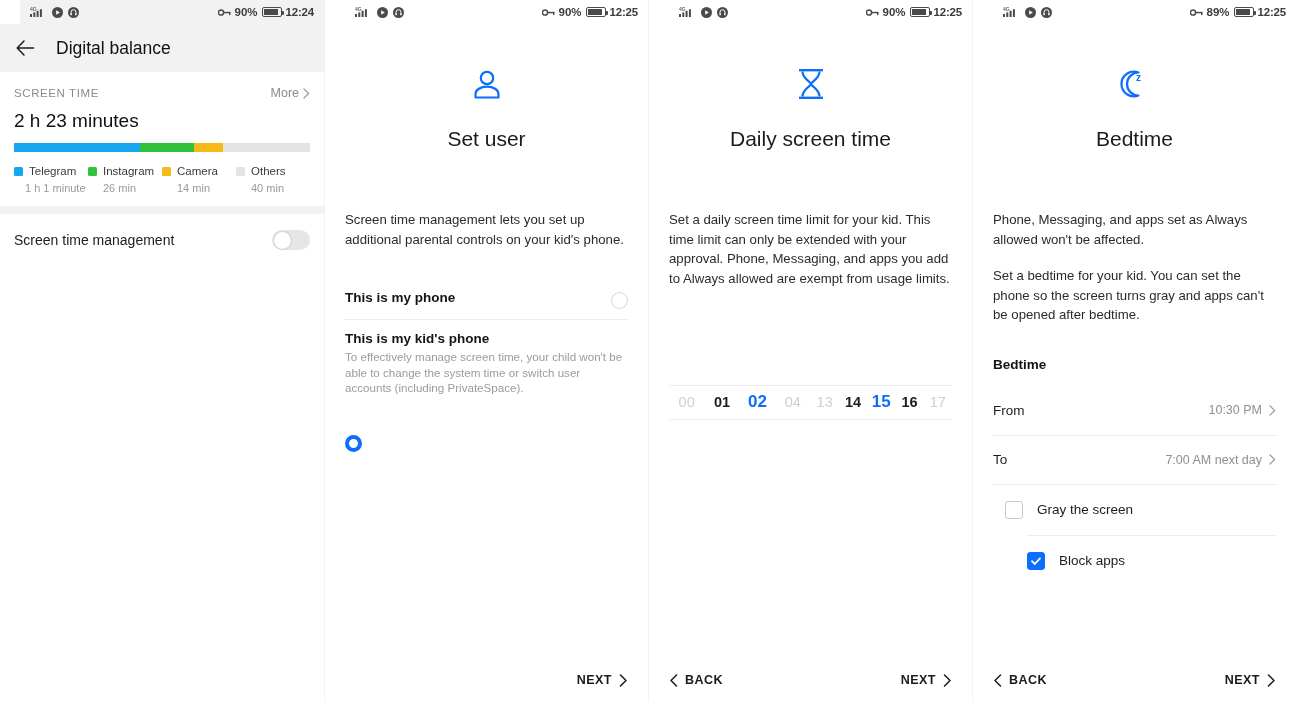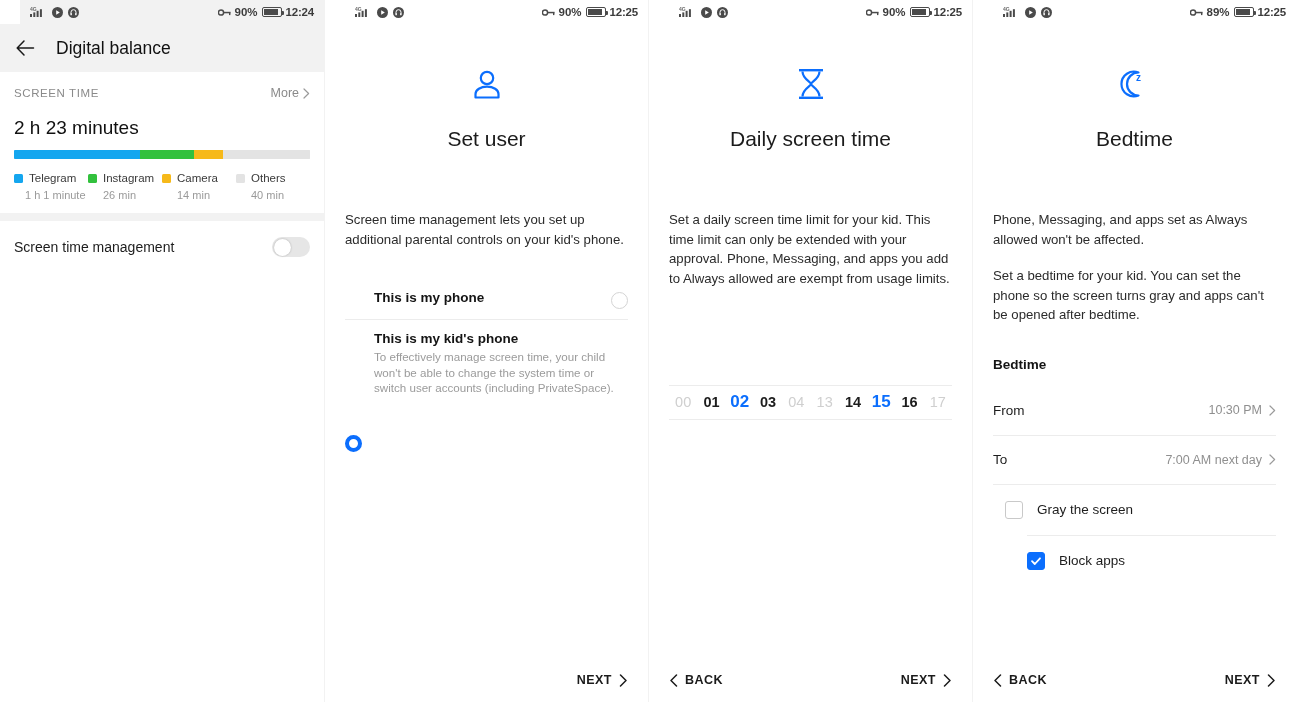--- a/index.html
+++ b/index.html
@@ -46,21 +46,21 @@
 
   .card { background: #ffffff; padding: 14px 14px 12px 14px; }
   .card-head { display: flex; justify-content: space-between; align-items: center; }
   .section-label {
     font-size: 11.5px; letter-spacing: 0.6px; color: #8a8a8a;
   }
   .more-link {
     font-size: 12.5px; color: #8a8a8a; display: flex; align-items: center; gap: 4px;
     cursor: pointer;
   }
-  .big-time { font-size: 19px; color: #111; margin-top: 17px; font-weight: 500; }
+  .big-time { font-size: 19px; color: #111; margin-top: 10px; font-weight: 500; }
   .usage-bar {
     margin-top: 11px; height: 9px; width: 296px; border-radius: 1px;
     background: #e3e3e3; display: flex; overflow: hidden;
   }
   .usage-bar > span { display: block; height: 100%; }
   .legend { margin-top: 13px; display: flex; }
   .legend-item { width: 74px; }
   .legend-top { display: flex; align-items: center; gap: 6px; }
   .swatch { width: 9px; height: 9px; border-radius: 1.5px; display: inline-block; }
   .legend-name { font-size: 11.5px; color: #3a3a3a; }
@@ -91,21 +91,21 @@
     line-height: 19.5px;
   }
   .body-copy p + p { margin-top: 17px; }
 
   .opt-list { margin-top: 30px; padding: 0 20px; }
   .opt {
     display: flex; align-items: flex-start; justify-content: space-between;
     padding: 11px 0 10px 0; gap: 10px; cursor: pointer;
   }
   .opt + .opt { border-top: 1px solid #ececec; flex-direction: column; }
-  .opt-main { flex: 1; margin-left: 29px; }
+  .opt-main { flex: 1; }
   .opt-title { font-size: 13.5px; color: #141414; font-weight: bold; }
   .opt-sub { font-size: 11.6px; color: #9b9b9b; line-height: 15.5px; margin-top: 3px; }
   .radio {
     width: 17px; height: 17px; border-radius: 50%; border: 1.6px solid #d4d4d4;
     flex: none; margin-top: 2px;
   }
   .radio.sel { border: 4.5px solid #0b6efd; background: #fff; }
   .opt.with-sub .radio { margin-top: 29px; }
 
   
@@ -427,21 +427,20 @@
     </div>
 
     <div class="picker">
       <div class="pline top"></div>
       <div class="pline bot"></div>
       <div class="picker-cols">
         <div class="pcol" id="pcol-hours">
             <div class="pv faded">00</div>
             <div class="pv">01</div>
             <div class="pv sel">02</div>
-            <div class="pv">03</div>
             <div class="pv faded">04</div>
           </div>
         <div class="pcol" id="pcol-minutes">
             <div class="pv faded">13</div>
             <div class="pv">14</div>
             <div class="pv sel">15</div>
             <div class="pv">16</div>
             <div class="pv faded">17</div>
           </div>
       </div>

